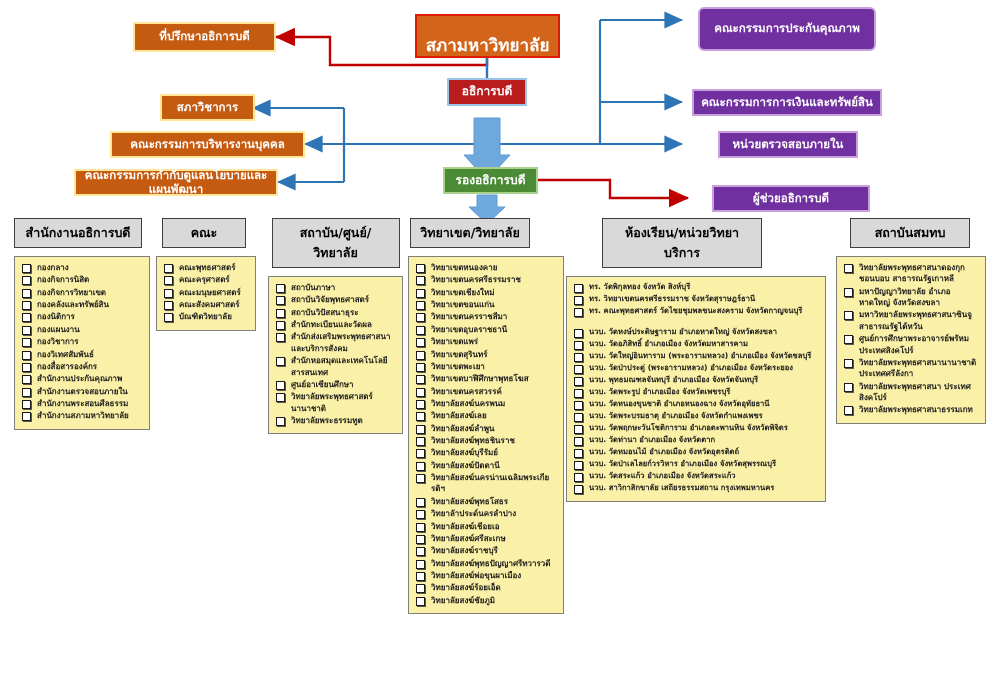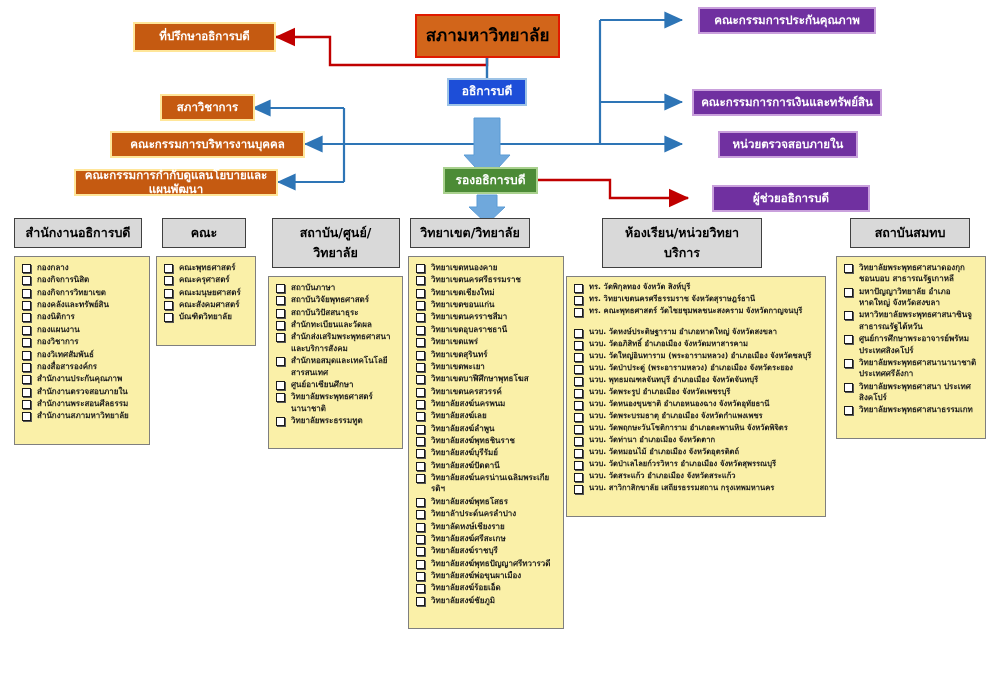--- a/index.html
+++ b/index.html
@@ -20,36 +20,37 @@
     text-align:center;
     font-weight:bold;
     line-height:1.15;
     z-index:5;
   }
 
   
   .node.council{
     background:#D2651A;
     border:2px solid #E01B00;
-    color:#000000;
+    color:#ffffff;
     font-size:17px;
     box-shadow:0 0 0 0 transparent;
+    align-items:flex-end;
   }
 
   
   .node.orange{
     background:#C55A11;
     border:2px solid #FFE699;
     color:#ffffff;
     font-size:11.5px;
   }
 
   
   .node.blue{
-    background:#1d4ed8;
+    background:#b91c1c;
     border:2px solid #9DC3E6;
     color:#ffffff;
     font-size:12px;
   }
 
   
   .node.green{
     background:#4C8B36;
     border:2px solid #A9D18E;
     color:#ffffff;
@@ -76,21 +77,21 @@
     text-align:center;
     padding:4px 6px;
     margin:0 auto 8px auto;
     display:block;
     width:100%;
   }
   .col-body{
     box-sizing:border-box;
     background:#FAF0A8;
     border:1.5px solid #7F7F7F;
-    padding:5px 4px 21px 4px;
+    padding:5px 4px 6px 4px;
   }
   .col-body ul{list-style:none;margin:0;padding:0;}
   .col-body li{
     display:flex;
     align-items:flex-start;
     font-size:8px;
     line-height:1.42;
     color:#1a1a1a;
     font-weight:bold;
     margin:0 0 1px 0;
@@ -190,21 +191,21 @@
   </div>
 
   <div class="node orange" style="left:110px;top:131px;width:195px;height:27px;">
     <span>คณะกรรมการบริหารงานบุคคล</span>
   </div>
 
   <div class="node orange" style="left:74px;top:169px;width:204px;height:27px;">
     <span>คณะกรรมการกำกับดูแลนโยบายและแผนพัฒนา</span>
   </div>
 
-  <div class="node purple" style="left:698px;top:7px;width:178px;height:27px;">
+  <div class="node purple" style="left:698px;top:7px;width:178px;height:44px;border-radius:6px;">
     <span>คณะกรรมการประกันคุณภาพ</span>
   </div>
 
   <div class="node purple" style="left:692px;top:89px;width:190px;height:27px;">
     <span>คณะกรรมการการเงินและทรัพย์สิน</span>
   </div>
 
   <div class="node purple" style="left:718px;top:131px;width:140px;height:27px;">
     <span>หน่วยตรวจสอบภายใน</span>
   </div>
@@ -424,21 +425,21 @@
           <li>
             <span class="chk"></span>
             <span class="li-text">วิทยาลัยสงฆ์พุทธโสธร</span>
           </li>
           <li>
             <span class="chk"></span>
             <span class="li-text">วิทยาลัาประด์นครลำปาง</span>
           </li>
           <li>
             <span class="chk"></span>
-            <span class="li-text">วิทยาลัดหงษ์เชียงราย</span>
+            <span class="li-text">วิทยาลัยสงฆ์เชีอยเอ</span>
           </li>
           <li>
             <span class="chk"></span>
             <span class="li-text">วิทยาลัยสงฆ์ศรีสะเกษ</span>
           </li>
           <li>
             <span class="chk"></span>
             <span class="li-text">วิทยาลัยสงฆ์ราชบุรี</span>
           </li>
           <li>

